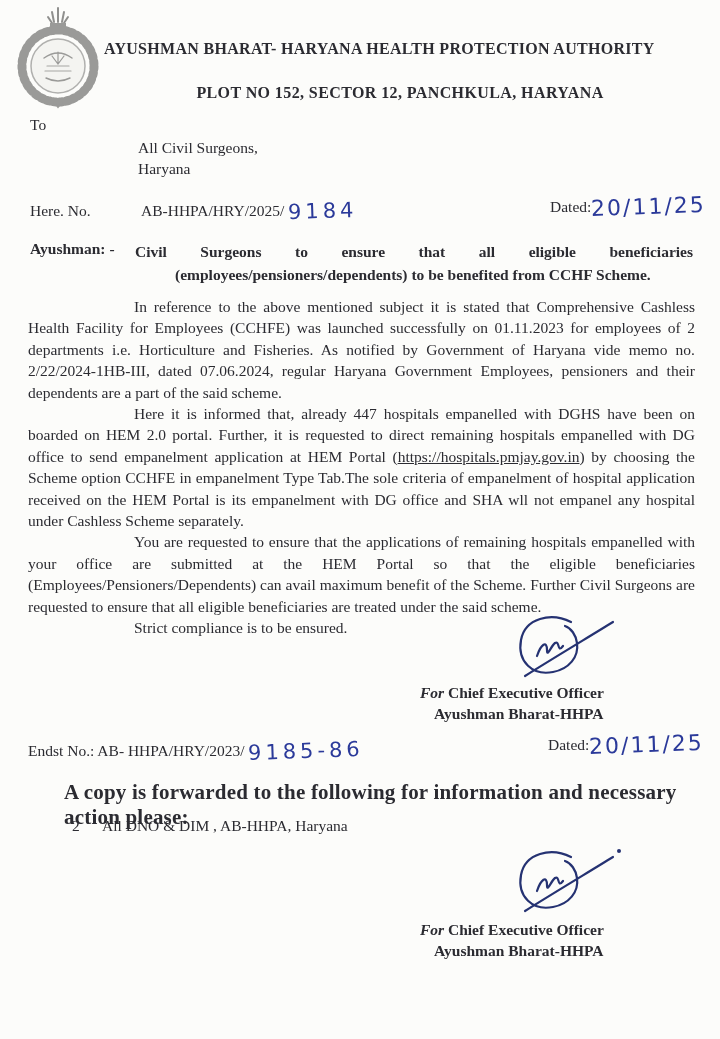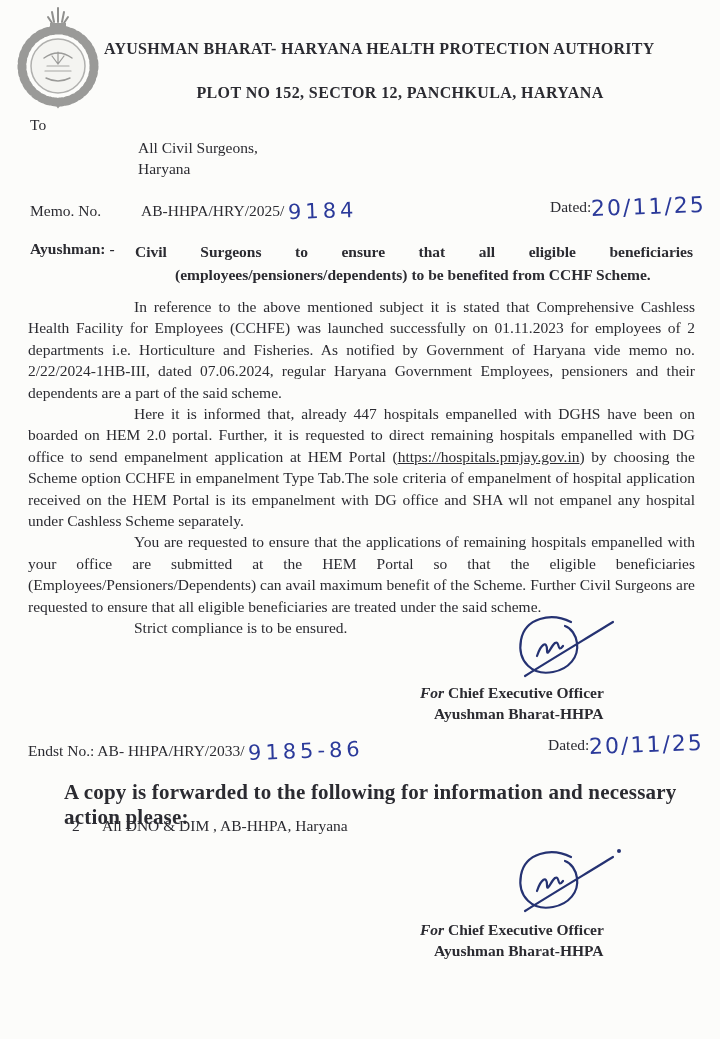--- a/index.html
+++ b/index.html
@@ -87,21 +87,21 @@
   </div>
 
   <div class="abs org-name">AYUSHMAN BHARAT- HARYANA HEALTH PROTECTION AUTHORITY</div>
   <div class="abs org-addr">PLOT NO 152, SECTOR 12, PANCHKULA, HARYANA</div>
 
   <div class="abs to-label">To</div>
   <div class="abs addr1">All Civil Surgeons,</div>
   <div class="abs addr2">Haryana</div>
 
   <div class="abs memo-row">
-    <span class="memo-label">Memo. No.</span>
+    <span class="memo-label">Here. No.</span>
     <span>AB-HHPA/HRY/2025/</span>
     <span class="hand">9184</span>
   </div>
   <div class="abs dated1">
     <span>Dated:</span><span class="hand">20/11/25</span>
   </div>
 
   <div class="abs subject-label">Ayushman: -</div>
   <div class="abs subject-text">
     <div class="subject-l1">Civil Surgeons to ensure that all eligible beneficiaries</div>
@@ -122,21 +122,21 @@
         <path d="M52 44 C 56 32, 62 28, 62 38 C 62 46, 66 34, 70 31 C 75 28, 72 42, 78 34"></path>
         <path d="M40 64 C 62 50, 102 26, 128 10"></path>
       </g>
     </svg>
     <div class="sig-title"><span class="for">For</span> <span>Chief Executive Officer</span></div>
     <div class="sig-org">Ayushman Bharat-HHPA</div>
   </div>
 
   <div class="abs endst-row">
     <span>Endst No.:</span>
-    <span>AB- HHPA/HRY/2033/</span>
+    <span>AB- HHPA/HRY/2023/</span>
     <span class="hand">9185-86</span>
   </div>
   <div class="abs dated2">
     <span>Dated:</span><span class="hand">20/11/25</span>
   </div>
 
   <div class="abs forward-intro">A copy is forwarded to the following for information and necessary action please:</div>
 
   <div class="abs cc-list">
     <div>

